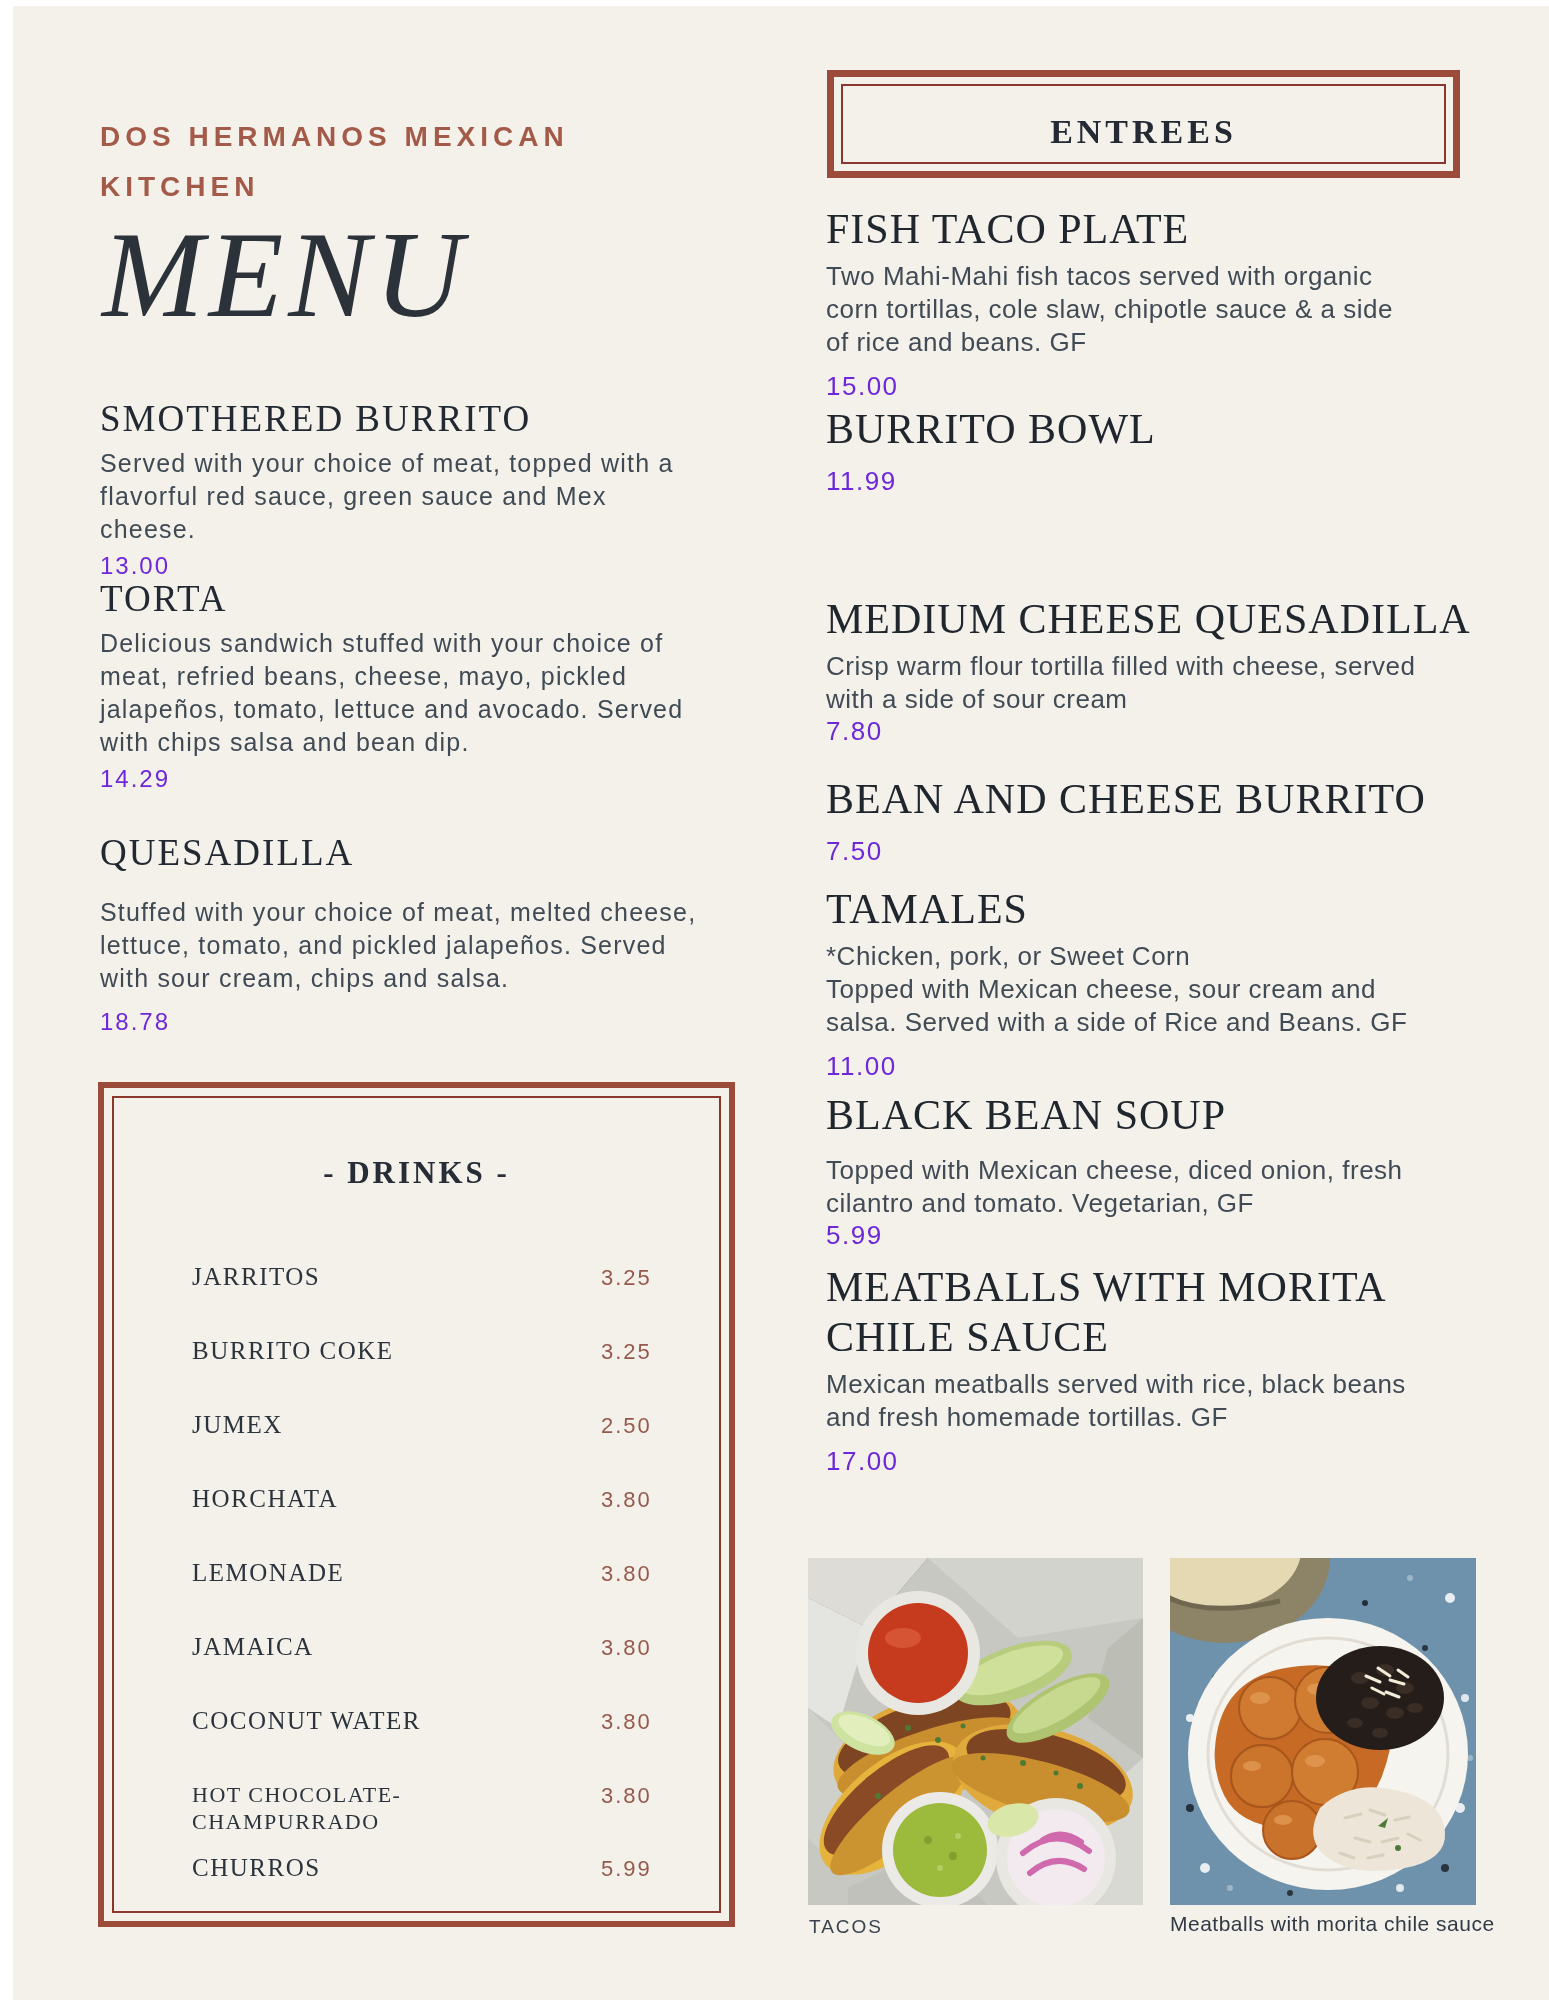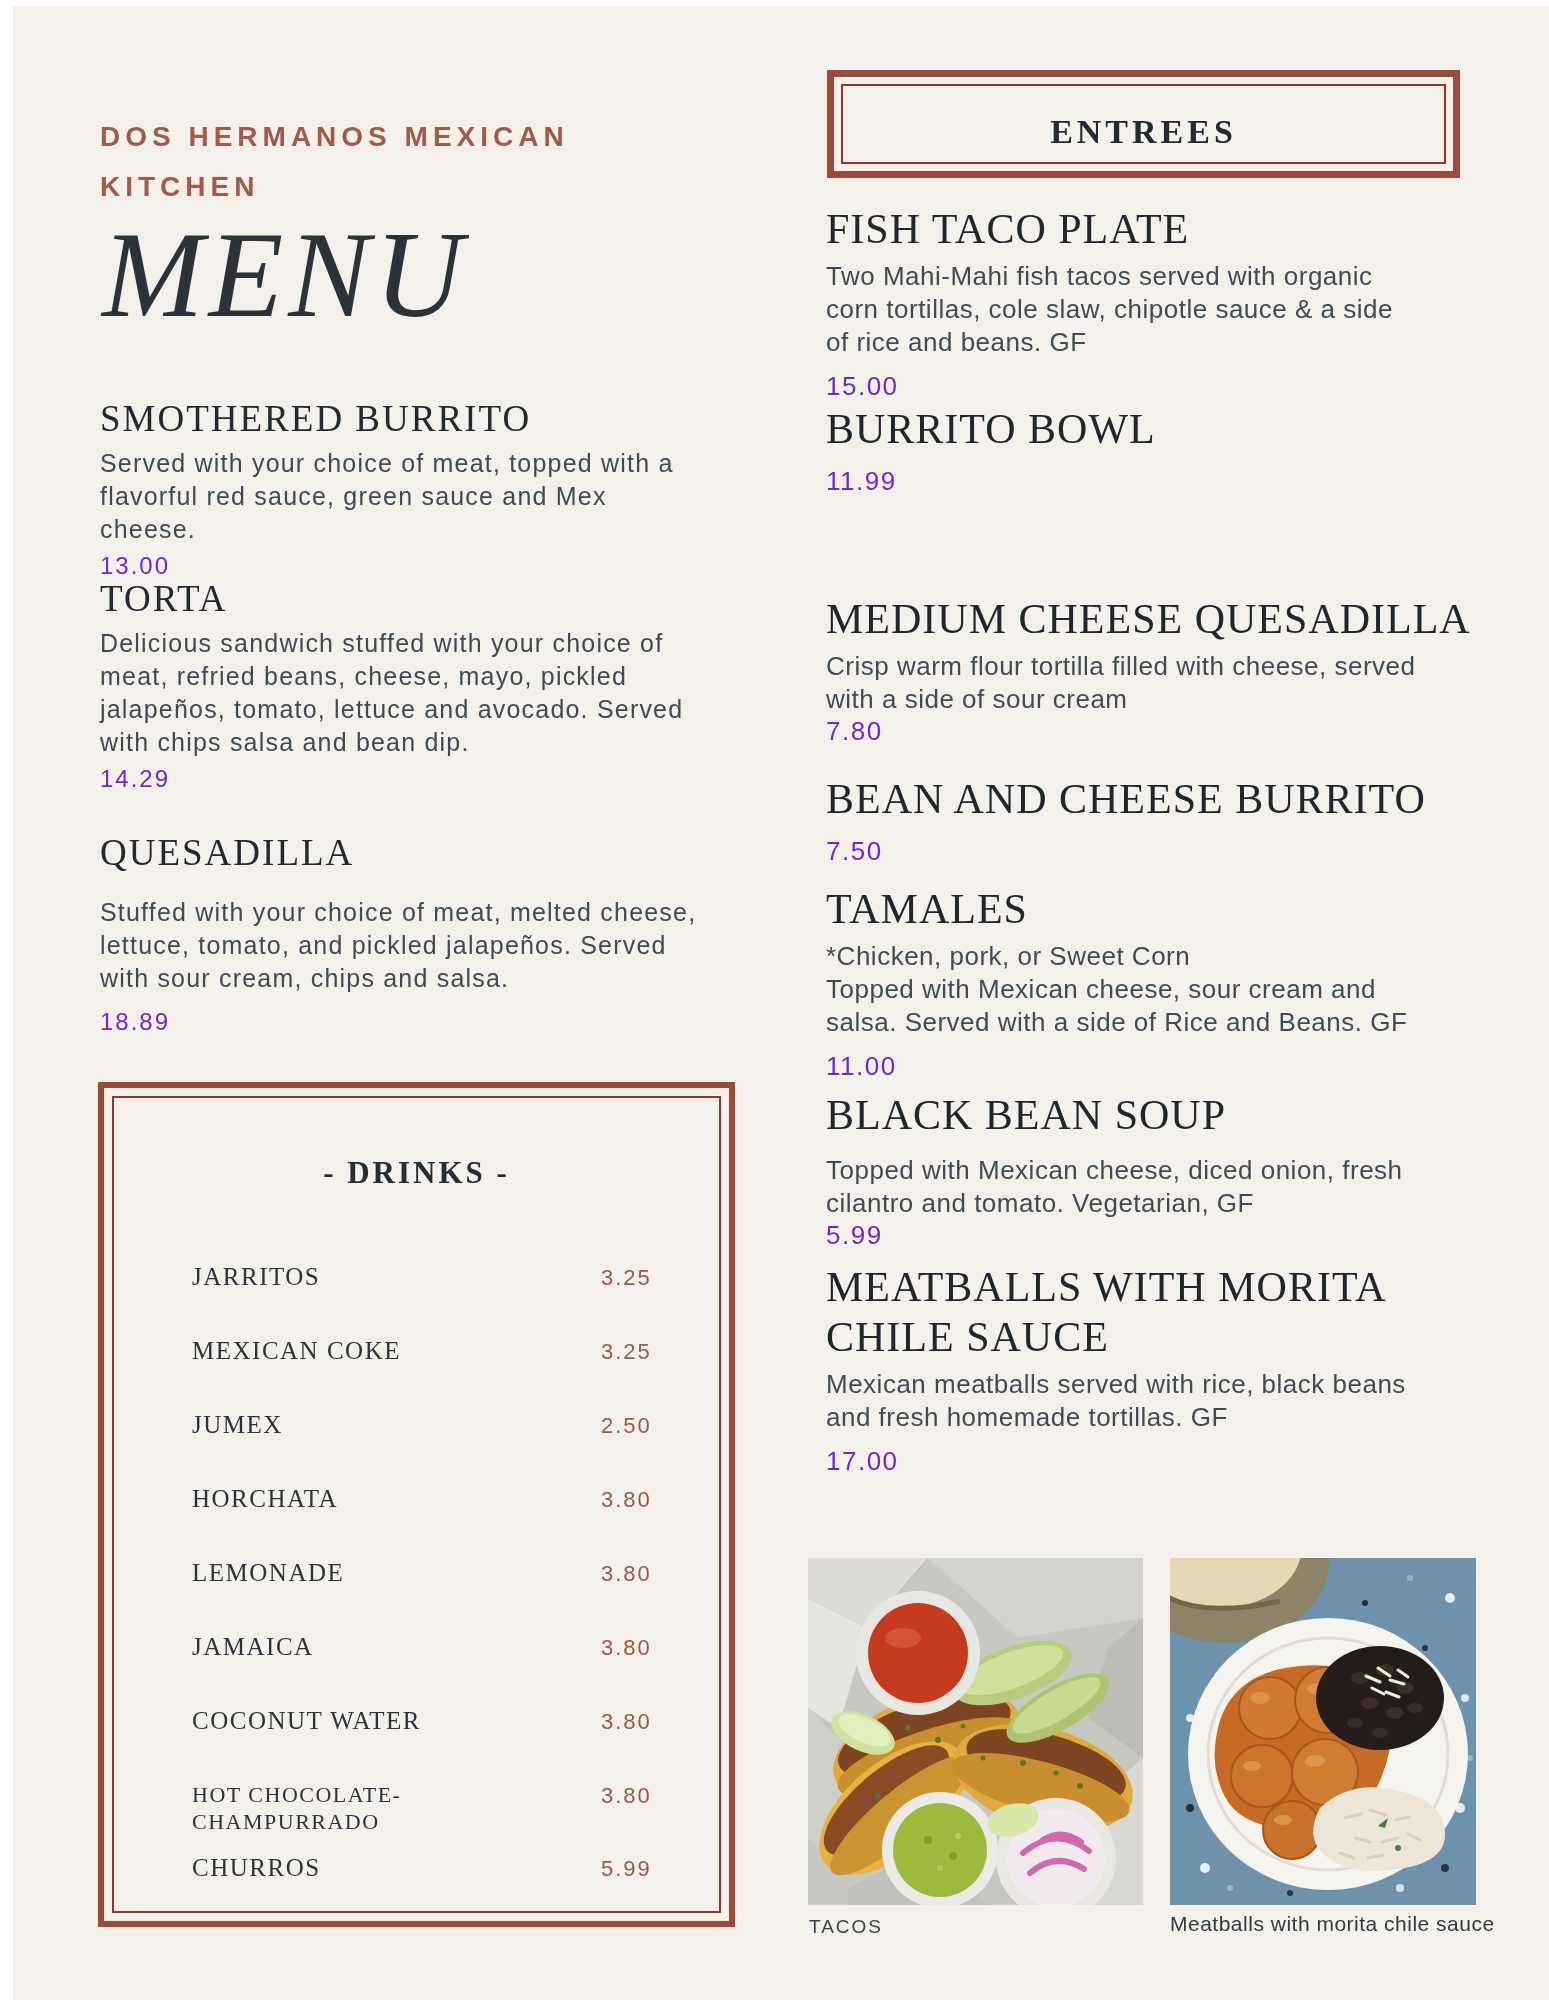--- a/index.html
+++ b/index.html
@@ -131,36 +131,36 @@
 jalapeños, tomato, lettuce and avocado. Served
 with chips salsa and bean dip.</p>
       <p class="item-price">14.29</p>
     </div>
 
     <div class="menu-item">
       <h2 class="item-name">QUESADILLA</h2>
       <p class="item-desc">Stuffed with your choice of meat, melted cheese,
 lettuce, tomato, and pickled jalapeños. Served
 with sour cream, chips and salsa.</p>
-      <p class="item-price">18.89</p>
+      <p class="item-price">18.78</p>
     </div>
   </div>
 
 <div class="drinks-box">
   <div class="drinks-inner"></div>
   <div class="drinks-title">- DRINKS -</div>
   <div class="drinks-list">
 
       <div class="drink-row">
         <span class="drink-name">JARRITOS</span>
         <span class="drink-price">3.25</span>
       </div>
 
       <div class="drink-row">
-        <span class="drink-name">MEXICAN COKE</span>
+        <span class="drink-name">BURRITO COKE</span>
         <span class="drink-price">3.25</span>
       </div>
 
       <div class="drink-row">
         <span class="drink-name">JUMEX</span>
         <span class="drink-price">2.50</span>
       </div>
 
       <div class="drink-row">
         <span class="drink-name">HORCHATA</span>

